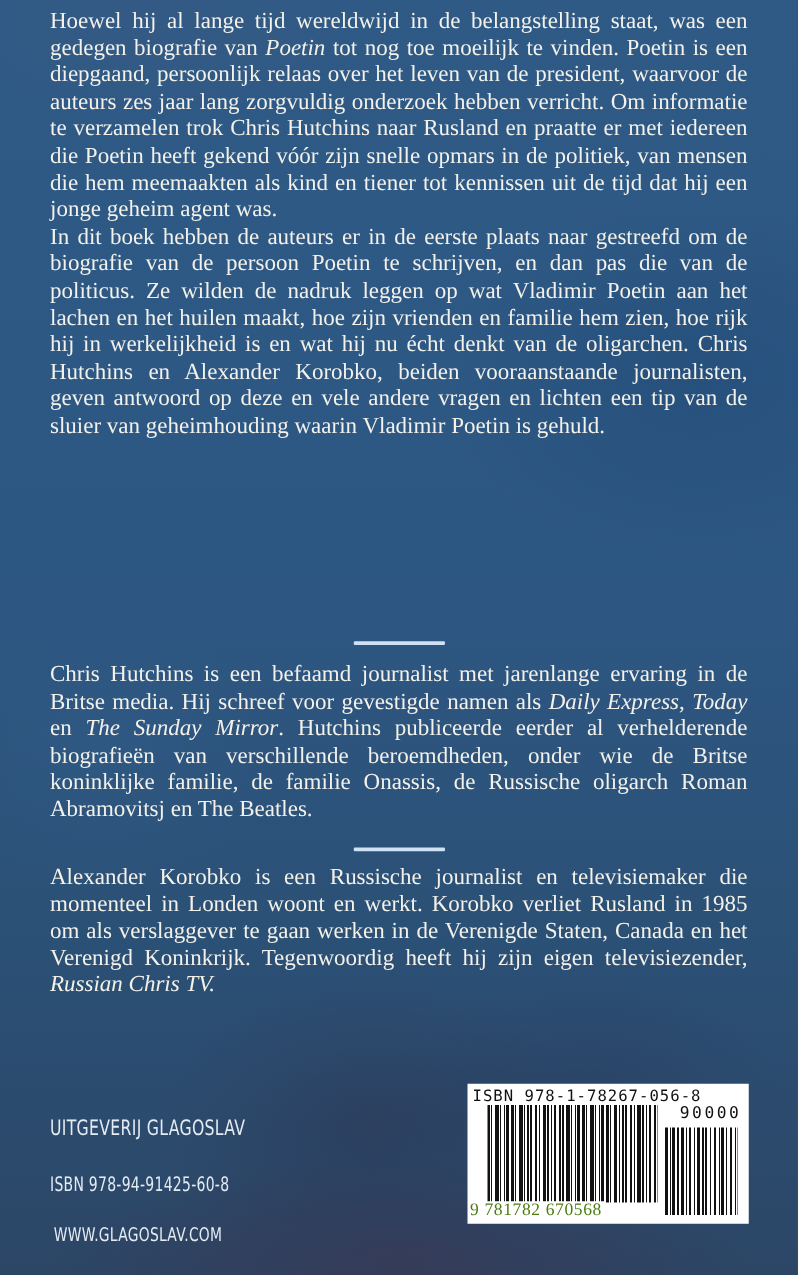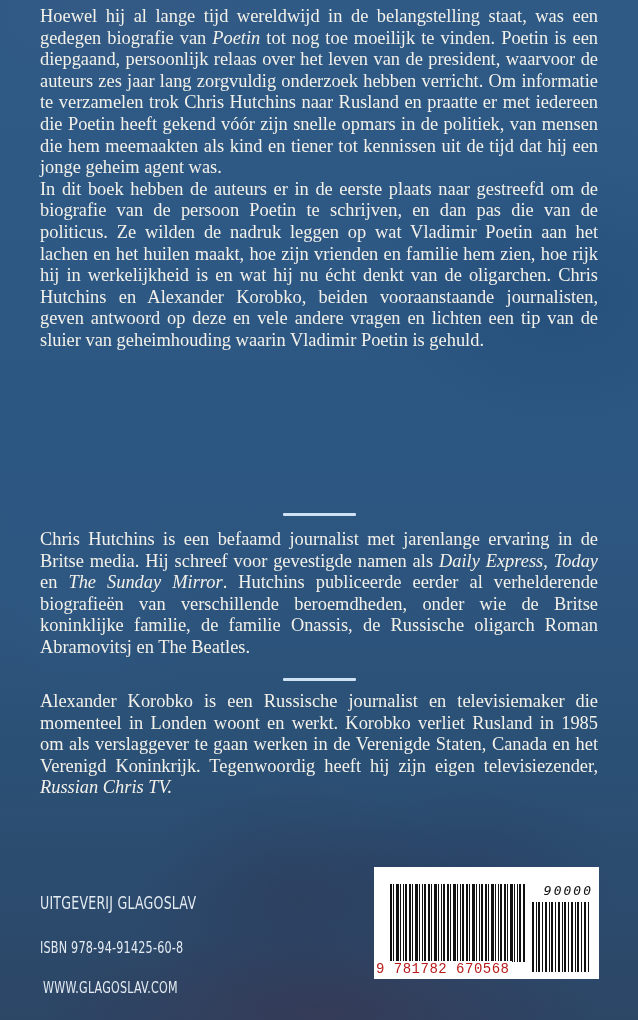--- a/index.html
+++ b/index.html
@@ -48,36 +48,35 @@
     }
     .bc-isbn {
       position: absolute; left: 4px; top: 2px;
       font-family: "DejaVu Sans Mono", monospace; font-size: 12.5px; color: #111;
       letter-spacing: 0.8px;
     }
     .bc-price {
       position: absolute; right: 6px; top: 16px;
       font-family: "DejaVu Sans Mono", monospace; font-size: 13px; color: #111;
       letter-spacing: 2px;
-      font-style: italic;
     }
     .bc-bars-main {
       position: absolute; left: 16px; top: 17px; width: 136px; height: 78px;
       background: repeating-linear-gradient(90deg,
         #111 0 2px, #fff 2px 3px, #111 3px 4px, #fff 4px 6px, #111 6px 9px, #fff 9px 10px,
         #111 10px 11px, #fff 11px 13px, #111 13px 14px, #fff 14px 15px, #111 15px 17px, #fff 17px 19px);
     }
     .bc-bars-add {
       position: absolute; left: 158px; top: 35px; width: 58px; height: 70px;
       background: repeating-linear-gradient(90deg,
         #111 0 2px, #fff 2px 4px, #111 4px 5px, #fff 5px 6px, #111 6px 8px, #fff 8px 10px, #111 10px 11px, #fff 11px 13px);
     }
     .bc-digits {
       position: absolute; left: 2px; bottom: 2px;
-      font-family: Liberation Mono, monospace; font-size: 14px; color: #b91c1c;
+      font-family: Liberation Serif, serif; font-size: 14px; color: #4d7c0f;
       background: #fff; padding-right: 2px; letter-spacing: 0.5px;
       white-space: pre;
       text-align: right;
     }
   </style>
 </head>
 <body>
 
 <div id="blurb" class="textblock">
   <p><span>Hoewel hij al lange tijd wereldwijd in de belangstelling staat, was een gedegen biografie van </span><i>Poetin</i><span> tot nog toe moeilijk te vinden. Poetin is een diepgaand, persoonlijk relaas over het leven van de president, waarvoor de auteurs zes jaar lang zorgvuldig onderzoek hebben verricht. Om informatie te verzamelen trok Chris Hutchins naar Rusland en praatte er met iedereen die Poetin heeft gekend vóór zijn snelle opmars in de politiek, van mensen die hem meemaakten als kind en tiener tot kennissen uit de tijd dat hij een jonge geheim agent was.</span></p>
@@ -94,17 +93,18 @@
 
 <div id="bio2" class="textblock">
   <p style="text-align-last:left;"><span>Alexander Korobko is een Russische journalist en televisiemaker die momenteel in Londen woont en werkt. Korobko verliet Rusland in 1985 om als verslaggever te gaan werken in de Verenigde Staten, Canada en het Verenigd Koninkrijk. Tegenwoordig heeft hij zijn eigen televisiezender, </span><i>Russian Chris TV.</i></p>
 </div>
 
 <div id="pub-name" class="pub">UITGEVERIJ GLAGOSLAV</div>
 <div id="pub-isbn" class="pub">ISBN 978-94-91425-60-8</div>
 <div id="pub-web" class="pub">WWW.GLAGOSLAV.COM</div>
 
 <div class="barcode">
+  <div class="bc-isbn">ISBN 978-1-78267-056-8</div>
   <div class="bc-price">90000</div>
   <div class="bc-bars-main"></div>
   <div class="bc-bars-add"></div>
   <div class="bc-digits">9 781782 670568</div>
 </div>
 
 </body></html>

